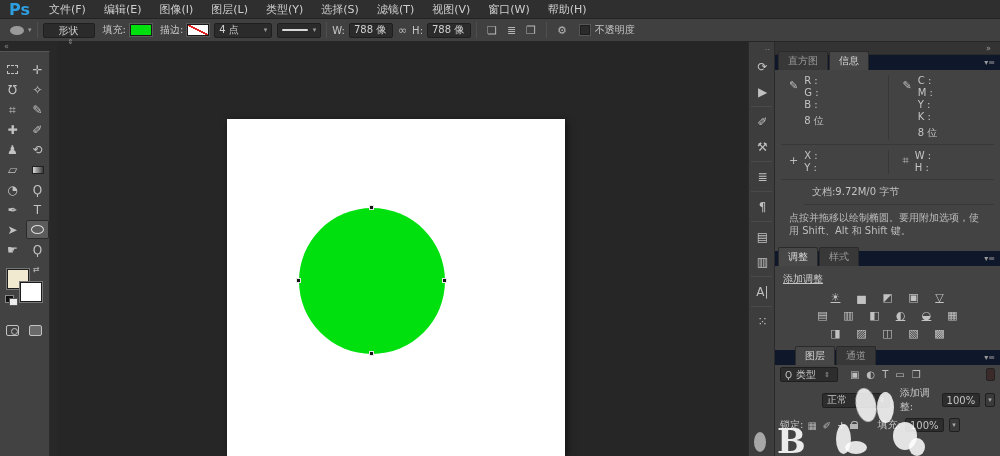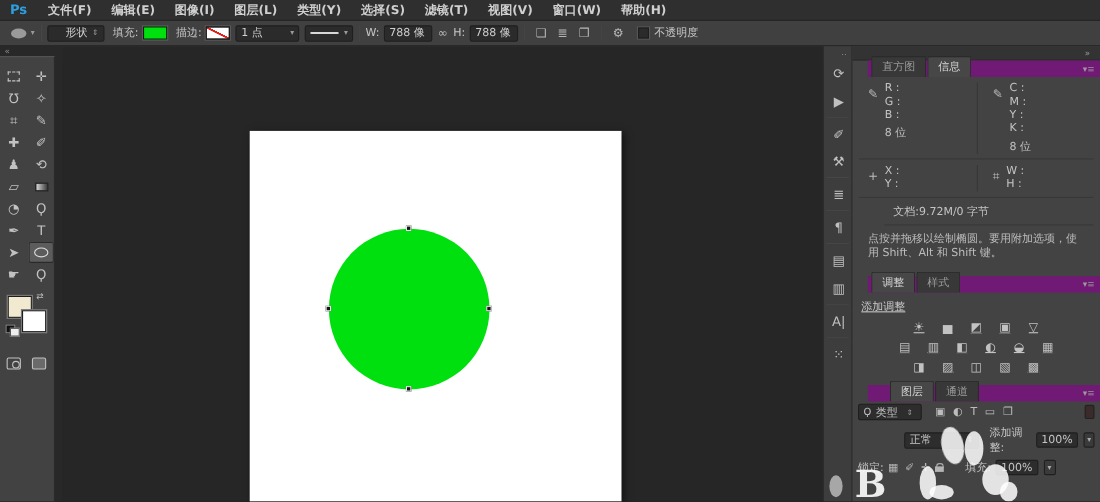--- a/index.html
+++ b/index.html
@@ -3,22 +3,22 @@
 <meta charset="utf-8">
 <style>
   * { margin:0; padding:0; box-sizing:border-box; }
   html,body { width:1000px; height:456px; overflow:hidden; background:#262626;
     font-family:"DejaVu Sans","Liberation Sans",sans-serif; }
   #app { position:relative; width:1000px; height:456px; }
 
   
   #menubar { position:absolute; left:0; top:0; width:1000px; height:19px; background:#2f2f2f;
     border-bottom:1px solid #232323; display:flex; align-items:center; color:#cfcfcf; font-size:11px; }
-  #ps-logo { color:#2d9fe0; font-weight:bold; font-size:12px; padding:0 10px 0 9px; }
-  .menu-item { padding:0 9px; height:19px; line-height:19px; cursor:default;font-weight:bold; }
+  #ps-logo { color:#2d9fe0; font-weight:bold; font-size:16px; padding:0 10px 0 9px; }
+  .menu-item { padding:0 9px; height:19px; line-height:19px; cursor:default; }
 
   
   #optionsbar { position:absolute; left:0; top:19px; width:1000px; height:23px; background:#404040;
     border-bottom:1px solid #262626; display:flex; align-items:center; color:#c6c6c6; font-size:10px; }
   .ob-sep { width:1px; height:16px; background:#2c2c2c; border-right:1px solid #4e4e4e; margin:0 5px; }
   .ob-field { background:#2b2b2b; border:1px solid #1f1f1f; border-radius:2px; height:15px;
     display:flex; align-items:center; padding:0 4px; color:#d0d0d0; }
   .caret { font-size:7px; color:#9a9a9a; margin-left:4px; }
   .ob-label { margin:0 4px 0 8px; }
   .swatch { width:22px; height:12px; border:1px solid #191919; box-shadow:0 0 0 1px #5a5a5a; }
@@ -77,21 +77,21 @@
   #strip .grip { color:#8a8a8a; font-size:8px; text-align:right; padding:1px 4px 2px 0; }
   .strip-icon { width:27px; height:25px; display:flex; align-items:center; justify-content:center;
     color:#c0c0c0; font-size:12px; cursor:pointer; }
   .strip-div { height:1px; background:#2e2e2e; border-bottom:1px solid #4a4a4a; margin:2px 2px; }
 
   
   #rightcol { position:absolute; left:775px; top:42px; width:225px; height:414px; background:#434343;
     color:#c4c4c4; font-size:10px; }
   #rc-header { height:13px; background:#333; color:#9d9d9d; font-size:8px; text-align:right;
     padding:2px 8px 0 0; letter-spacing:1px; border-bottom:1px solid #2a2a2a; }
-  .ptabs { height:15px; background:#701a75; display:flex; align-items:flex-end; padding-left:3px; position:relative;margin-left:14px; }
+  .ptabs { height:15px; background:#0f172a; display:flex; align-items:flex-end; padding-left:3px; position:relative; }
   .ptab { padding:2px 9px; font-size:10px; color:#9b9b9b; background:#383838; border:1px solid #2a2a2a;
     border-bottom:none; margin-right:1px; border-radius:2px 2px 0 0; cursor:pointer; }
   .ptab.active { background:#474747; color:#d6d6d6; }
   .pmenu { position:absolute; right:5px; top:3px; color:#9a9a9a; font-size:8px; }
 
   
   #info-body { padding:5px 6px 0 6px; }
   #info-cols { display:flex; border-bottom:1px solid #383838; padding-bottom:4px; }
   .info-col { width:50%; display:flex; gap:6px; padding-left:8px; }
   .info-col.right { border-left:1px solid #383838; padding-left:14px; }
@@ -140,30 +140,30 @@
 
   <div id="menubar">
     <span id="ps-logo">Ps</span>
     <span id="menu-items"><span class="menu-item">文件(F)</span><span class="menu-item">编辑(E)</span><span class="menu-item">图像(I)</span><span class="menu-item">图层(L)</span><span class="menu-item">类型(Y)</span><span class="menu-item">选择(S)</span><span class="menu-item">滤镜(T)</span><span class="menu-item">视图(V)</span><span class="menu-item">窗口(W)</span><span class="menu-item">帮助(H)</span></span>
   </div>
 
   <div id="optionsbar">
     <span class="tool-preset-oval"></span>
     <span class="caret">▾</span>
     <span class="ob-sep"></span>
-    <span class="ob-field" style="width:52px; justify-content:flex-end;">
+    <span class="ob-field" style="width:52px; justify-content:flex-start;flex-direction:column;">
       <span>形状</span>
       <span class="caret">⇕</span>
     </span>
     <span class="ob-label">填充:</span>
     <span class="swatch" style="background: rgb(0, 224, 15);"></span>
     <span class="ob-label">描边:</span>
     <span class="swatch stroke-none"></span>
     <span class="ob-field" style="width:58px; justify-content:space-between; margin-left:5px;">
-      <span>1 点</span>
+      <span>4 点</span>
       <span class="caret">▾</span>
     </span>
     <span class="ob-field" style="width:44px; justify-content:space-between; margin-left:5px;">
       <span class="line-sample"></span>
       <span class="caret">▾</span>
     </span>
     <span class="ob-sep"></span>
     <span>W:</span>
     <span class="ob-field" style="width:44px; margin-left:4px;">
       <span>788 像</span>

